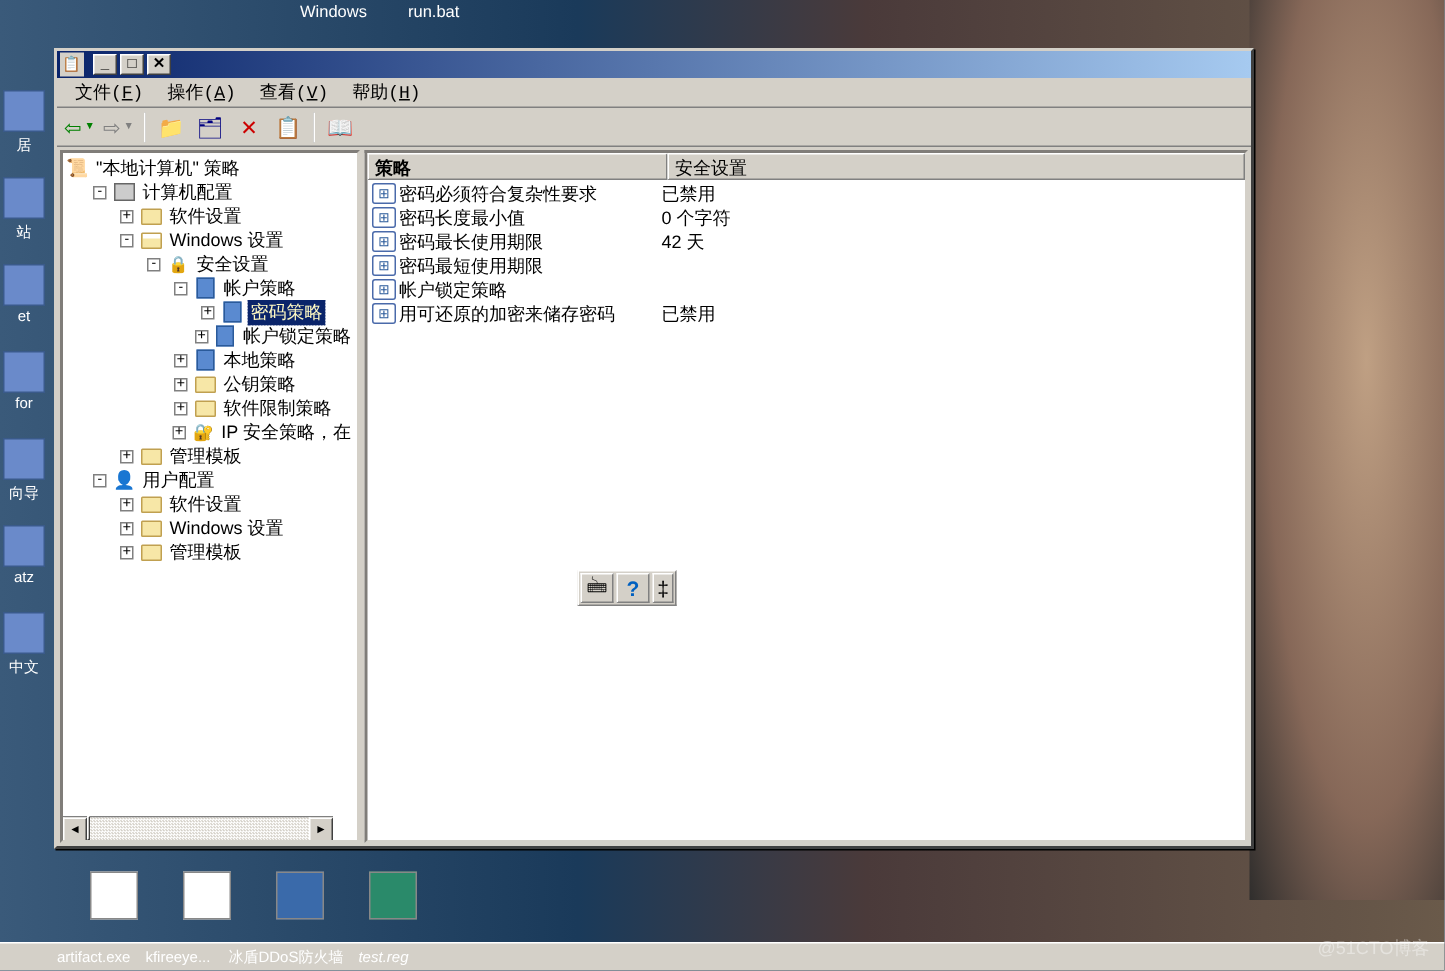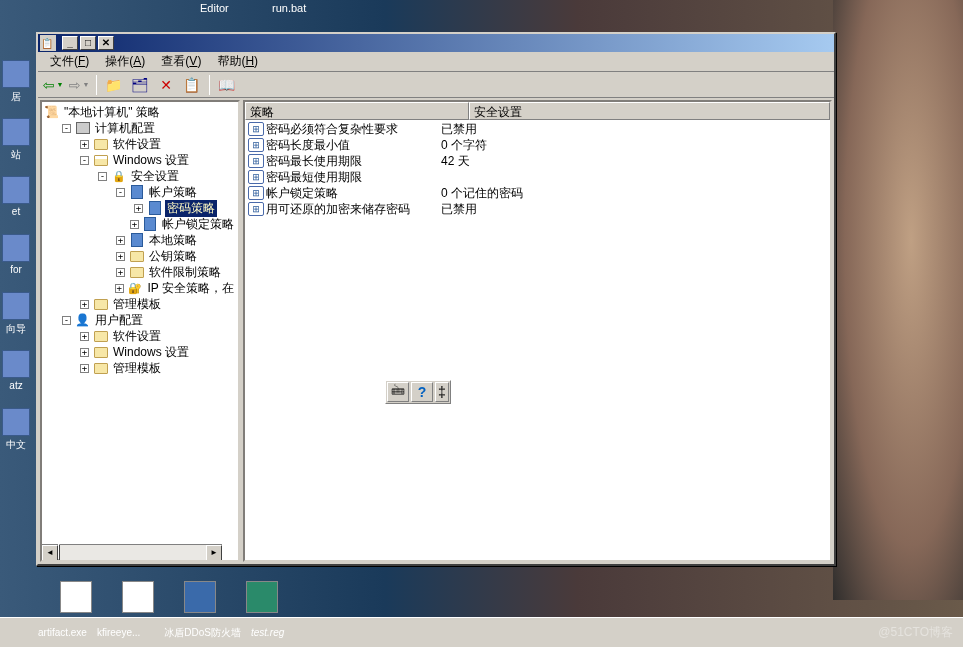--- a/index.html
+++ b/index.html
@@ -78,20 +78,21 @@
       cursor: pointer;
       color: #000;
     }
     .menubar {
       height: 20px;
       background: #d4d0c8;
       display: flex;
       align-items: center;
       padding: 0 4px;
       border-bottom: 1px solid #808080;
+      font-family: Liberation Mono, monospace;
     }
     .menu-item {
       padding: 2px 8px;
       cursor: pointer;
     }
     .menu-item u { text-decoration: underline; }
     .toolbar {
       height: 26px;
       background: #d4d0c8;
       display: flex;
@@ -235,21 +236,21 @@
       border: 1px solid #fff;
       border-right-color:#808080; border-bottom-color:#808080;
       display:inline-flex; align-items:center; justify-content:center;
       font-size:14px;
       cursor:pointer;
     }
     
     .taskbar {
       position: absolute;
       bottom: 0; left: 0; right: 0;
-      height: 30px;
+      height: 19px;
       background: #d4d0c8;
       border-top: 1px solid #fff;
       display: flex;
       align-items: center;
       padding: 2px 4px;
       gap: 4px;
     }
     .task-icon-row { display:flex; gap: 30px; position:absolute; bottom:34px; left:60px;}
     .task-icon { width:32px; height:32px; display:flex; flex-direction:column; align-items:center;}
     .task-icon-img { width:32px; height:32px; background:#eee; border:1px solid #888;}
@@ -268,21 +269,21 @@
     }
     .left-icons .li { width:32px; height:48px; margin-bottom:10px; text-align:center; color:#fff; font-size:10px;}
     .li .li-icon { width:28px; height:28px; margin:0 auto 2px; background:#6a8aca; border:1px solid #3a5a8a;}
   </style>
 </head>
 <body>
 
 <div class="desktop">
   <div class="desktop-bg-face"></div>
 
-  <div style="position:absolute;left:200px;top:2px;color:#fff;font-size:11px;"><span>Editor</span></div>
+  <div style="position:absolute;left:200px;top:2px;color:#fff;font-size:11px;"><span>Windows</span></div>
   <div style="position:absolute;left:272px;top:2px;color:#fff;font-size:11px;"><span>run.bat</span></div>
 
   <div class="left-icons">
     <div class="li"><div class="li-icon"></div><span>居</span></div>
     <div class="li"><div class="li-icon"></div><span>站</span></div>
     <div class="li"><div class="li-icon"></div><span>et</span></div>
     <div class="li"><div class="li-icon"></div><span>for</span></div>
     <div class="li"><div class="li-icon"></div><span>向导</span></div>
     <div class="li"><div class="li-icon"></div><span>atz</span></div>
     <div class="li"><div class="li-icon"></div><span>中文</span></div>
@@ -479,21 +480,21 @@
         </div>
         <div class="tree-scroll-h">
           <span class="sbtn">◄</span>
           <span class="strack"><span class="sthumb"></span></span>
           <span class="sbtn">►</span>
         </div>
       </div>
 
       <div class="list-pane">
         <div class="list-header">
-          <div class="col-header" style="width:224px;">策略</div>
+          <div class="col-header" style="width:200px;font-weight:bold;">策略</div>
           <div class="col-header" style="flex:1;">安全设置</div>
         </div>
         <div class="list-body">
           <div class="list-row">
             <div class="cell1">
                 <span class="list-icon">⊞</span>
                 <span>密码必须符合复杂性要求</span>
               </div>
             <div class="cell2">已禁用</div>
           </div>
@@ -515,21 +516,20 @@
             <div class="cell1">
                 <span class="list-icon">⊞</span>
                 <span>密码最短使用期限</span>
               </div>
           </div>
           <div class="list-row">
             <div class="cell1">
                 <span class="list-icon">⊞</span>
                 <span>帐户锁定策略</span>
               </div>
-            <div class="cell2">0 个记住的密码</div>
           </div>
           <div class="list-row">
             <div class="cell1">
                 <span class="list-icon">⊞</span>
                 <span>用可还原的加密来储存密码</span>
               </div>
             <div class="cell2">已禁用</div>
           </div>
         </div>
       </div>
@@ -554,18 +554,18 @@
       </div>
     <div class="task-icon">
         <div class="task-icon-img" style="background:#2a8a6a;"></div>
       </div>
   </div>
 
   <div class="taskbar">
     <div style="width:30px;"></div>
     <span class="task-label" style="color:#fff;">artifact.exe</span>
     <span class="task-label" style="color:#fff;margin-left:6px;">kfireeye...</span>
-    <span class="task-label" style="color:#fff;margin-left:20px;">冰盾DDoS防火墙</span>
+    <span class="task-label" style="color:#fff;margin-left:8px;">冰盾DDoS防火墙</span>
     <span class="task-label" style="color:#fff;margin-left:6px;font-style:italic;">test.reg</span>
   </div>
 
   <div class="watermark">@51CTO博客</div>
 </div>
 
 </body></html>

